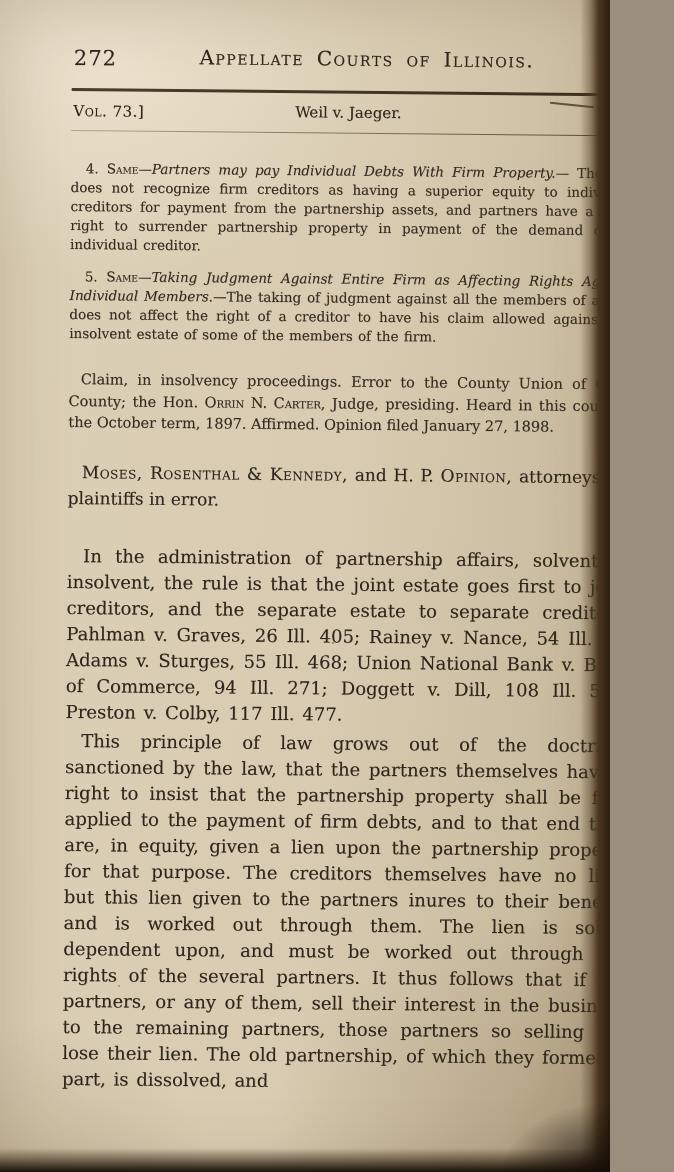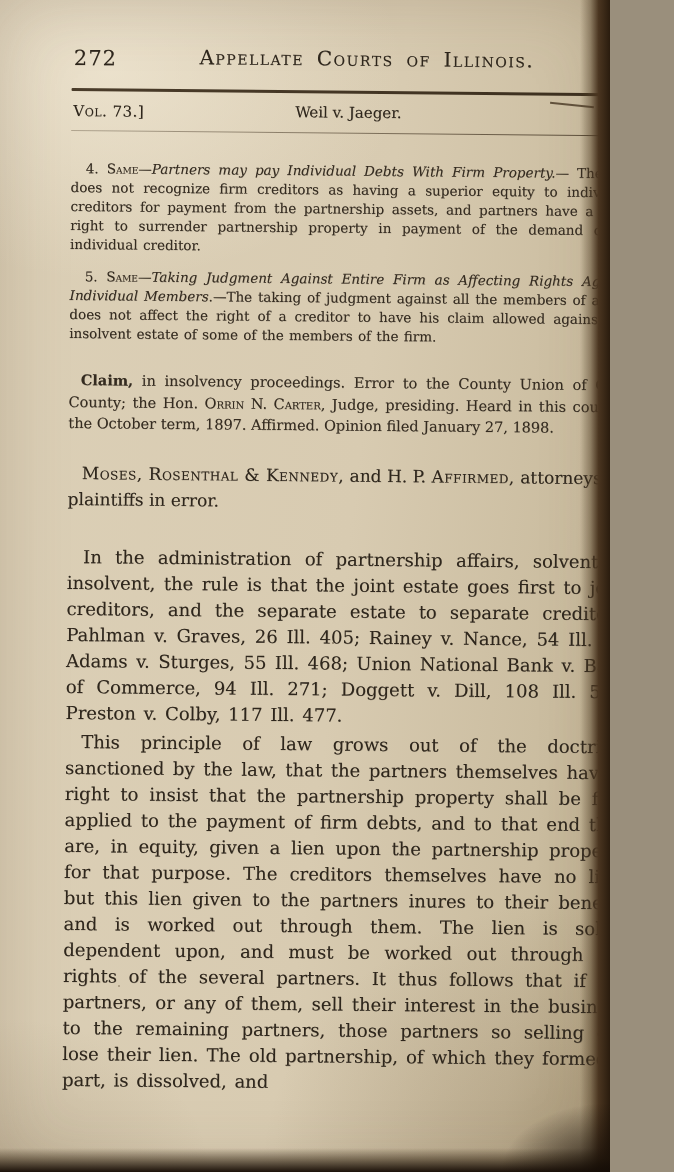--- a/index.html
+++ b/index.html
@@ -60,21 +60,21 @@
     background: linear-gradient(to right, rgba(74,60,42,0.35), rgba(74,60,42,0.9)); }
 
   .headnote { margin: 28px 0 0 0; font-size: 13.5px; line-height: 19px;
     text-align: justify; text-indent: 15px; word-spacing: 1px; color: #342b20; }
   .headnote + .headnote { margin-top: 13px; }
   .sc { font-variant: small-caps; }
   .headnote i { font-style: italic; }
 
   .procedural { margin: 26px 0 0 0; font-size: 14.5px; line-height: 21.5px;
     text-align: justify; text-indent: 12px; color: #342b20; }
-  .procedural b { font-weight: bold; }
+  .procedural b { font-weight: normal; }
 
   .attorneys { margin: 25px 0 0 0; font-size: 17px; line-height: 26px;
     text-align: justify; text-indent: 14px; }
   .sc-large { font-variant: small-caps; letter-spacing: .5px; }
 
   .opinion { margin-top: 32px; }
   .opinion p { margin: 3px 0 0 0; font-size: 18px; line-height: 26px;
     text-align: justify; text-indent: 16px; word-spacing: 2px; color: #2e261c; }
 </style>
 </head>
@@ -99,21 +99,21 @@
     </div>
 
     <div class="rule-thin"></div>
 
     <p class="headnote"><span>4.</span> <span class="sc">Same</span><i>—Partners may pay Individual Debts With Firm Property.—</i><span> The law does not recognize firm creditors as having a superior equity to individual creditors for payment from the partnership assets, and partners have a legal right to surrender partnership property in payment of the demand of an individual creditor.</span></p>
 
     <p class="headnote"><span>5.</span> <span class="sc">Same</span><i>—Taking Judgment Against Entire Firm as Affecting Rights Against Individual Members.—</i><span>The taking of judgment against all the members of a firm does not affect the right of a creditor to have his claim allowed against the insolvent estate of some of the members of the firm.</span></p>
 
     <p class="procedural"><b>Claim,</b><span> in insolvency proceedings. Error to the County Union of Cook County; the Hon. </span><span class="sc">Orrin N. Carter,</span><span> Judge, presiding. Heard in this court at the October term, 1897. Affirmed. Opinion filed January 27, 1898.</span></p>
 
-    <p class="attorneys"><span class="sc-large">Moses, Rosenthal &amp; Kennedy,</span><span> and H. P. </span><span class="sc-large">Affirmed,</span><span> attorneys for plaintiffs in error.</span></p>
+    <p class="attorneys"><span class="sc-large">Moses, Rosenthal &amp; Kennedy,</span><span> and H. P. </span><span class="sc-large">Opinion,</span><span> attorneys for plaintiffs in error.</span></p>
 
     <div class="opinion">
       <p>In the administration of partnership affairs, solvent or insolvent, the rule is that the joint estate goes first to joint creditors, and the separate estate to separate creditors. Pahlman v. Graves, 26 Ill. 405; Rainey v. Nance, 54 Ill. 29; Adams v. Sturges, 55 Ill. 468; Union National Bank v. Bank of Commerce, 94 Ill. 271; Doggett v. Dill, 108 Ill. 560; Preston v. Colby, 117 Ill. 477.</p>
       <p>This principle of law grows out of the doctrine, sanctioned by the law, that the partners themselves have a right to insist that the partnership property shall be first applied to the payment of firm debts, and to that end they are, in equity, given a lien upon the partnership property for that purpose. The creditors themselves have no lien, but this lien given to the partners inures to their benefit, and is worked out through them. The lien is solely dependent upon, and must be worked out through the rights of the several partners. It thus follows that if the partners, or any of them, sell their interest in the business to the remaining partners, those partners so selling out lose their lien. The old partnership, of which they formed a part, is dissolved, and</p>
     </div>
 
   </div>
 
   <div class="stray"></div>
   <div class="speck s1"></div>

